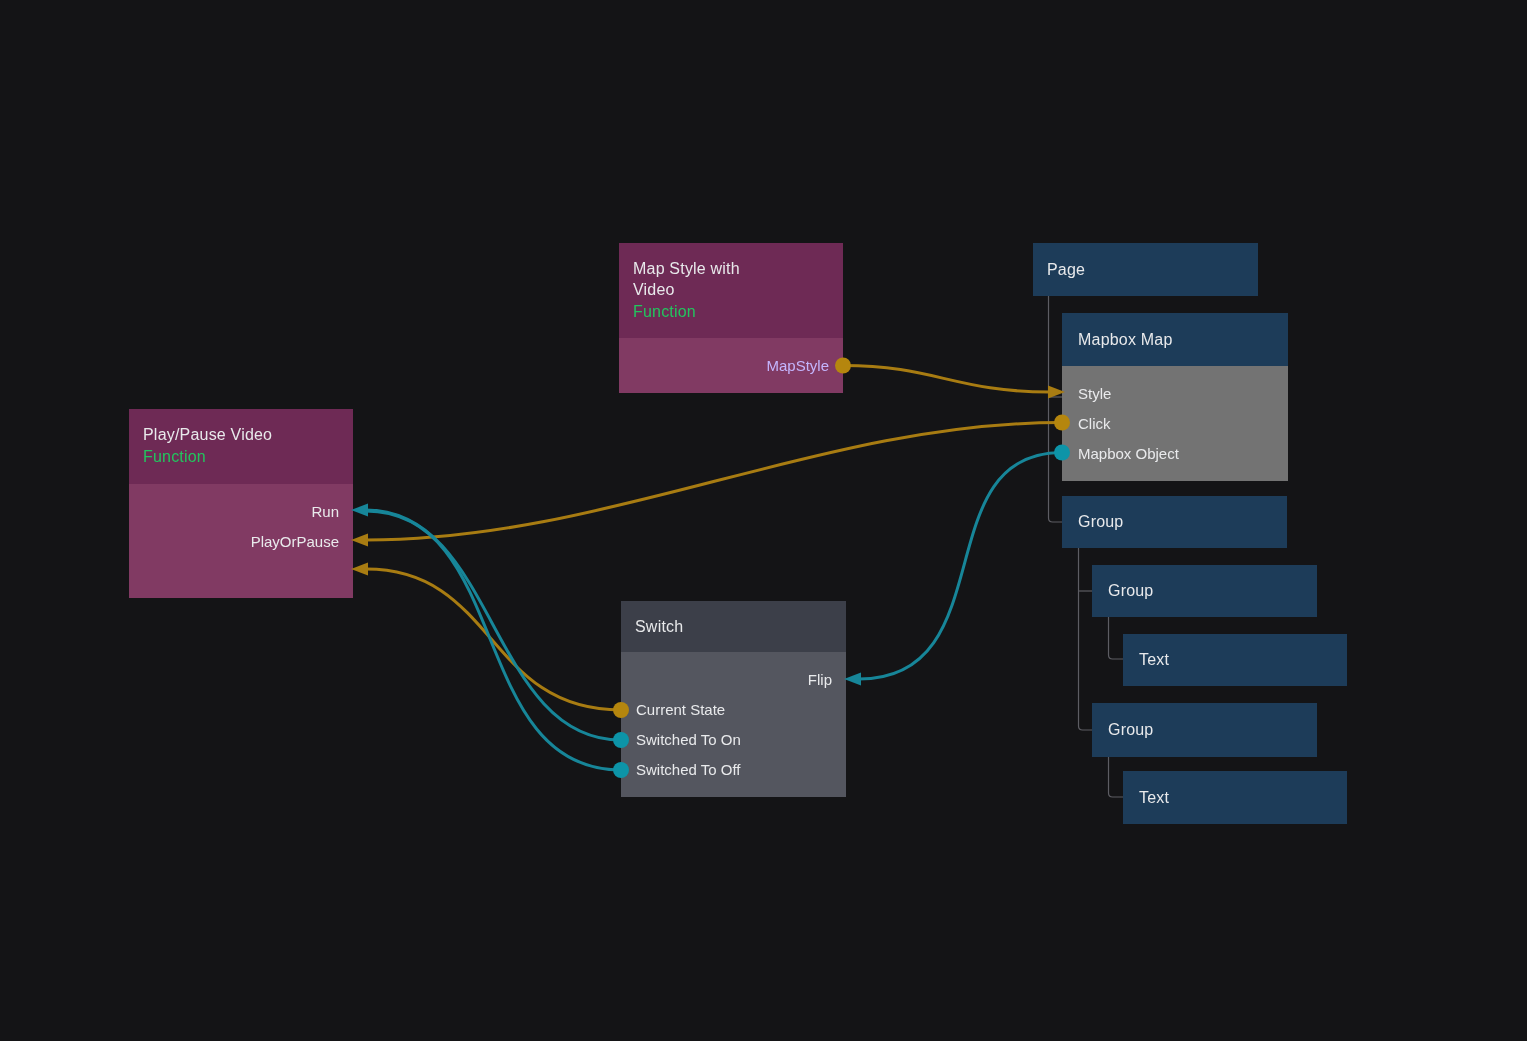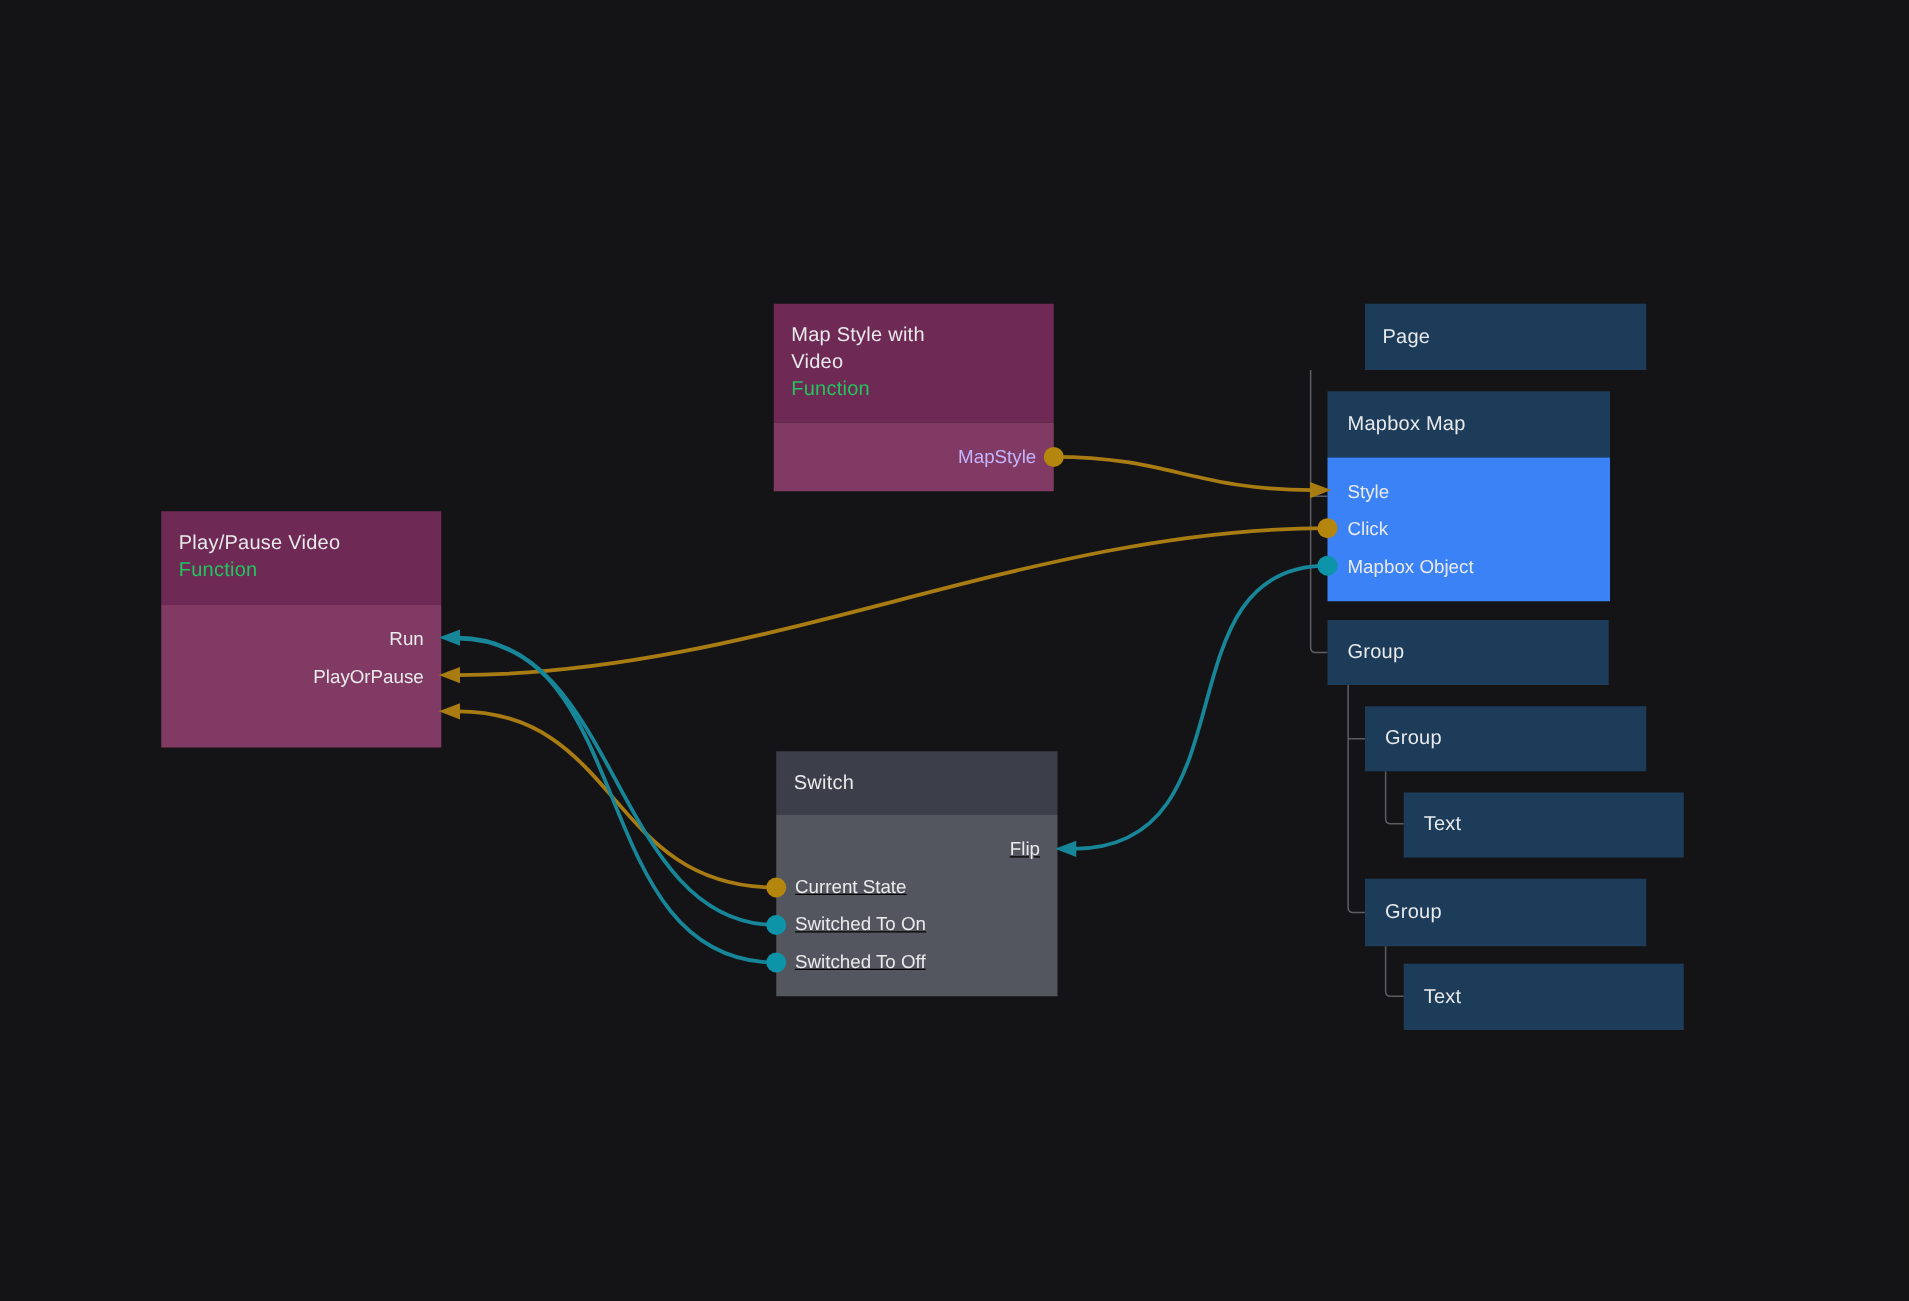--- a/index.html
+++ b/index.html
@@ -19,35 +19,35 @@
   .title-wrap{max-width:150px;}
   
   .body{box-sizing:border-box;}
   .port{height:30px;display:flex;align-items:center;color:#e9eaec;font-size:15px;}
   .port.left{justify-content:flex-start;padding-left:16px;}
   .port.right{justify-content:flex-end;padding-right:14px;}
   
   .purple-hdr{background:#6e2a55;}
   .purple-body{background:#813a63;}
   .blue-hdr{background:#1d3c59;}
-  .blue-body{background:#3b82f6;}
+  .blue-body{background:#737373;}
   .gray-hdr{background:#3c3f49;}
   .gray-body{background:#54565f;}
   
   #node-map-style{left:619px;top:243px;width:224px;}
   #node-map-style .hdr{height:95px;}
   #node-map-style .body{height:55px;display:flex;align-items:center;justify-content:flex-end;padding-right:14px;font-size:15px;color:#c4b5fd;}
   #node-play-pause{left:129px;top:409px;width:224px;}
   #node-play-pause .hdr{height:75px;}
   #node-play-pause .body{height:114px;padding-top:12px;}
   #node-switch{left:621px;top:601px;width:225px;}
   #node-switch .hdr{height:51px;}
-  #node-switch .body{height:145px;padding-top:12px;text-decoration:underline;}
+  #node-switch .body{height:145px;padding-top:12px;}
   #node-switch .port.left{padding-left:15px;}
-  #node-page{left:1092px;top:243px;width:225px;}
+  #node-page{left:1033px;top:243px;width:225px;}
   #node-page .hdr{height:53px;}
   #node-mapbox{left:1062px;top:313px;width:226px;}
   #node-mapbox .hdr{height:53px;padding-left:16px;}
   #node-mapbox .body{height:115px;padding-top:12px;}
   #node-group1{left:1062px;top:496px;width:225px;}
   #node-group1 .hdr{height:52px;padding-left:16px;}
   #node-group2{left:1092px;top:565px;width:225px;}
   #node-group2 .hdr{height:52px;padding-left:16px;}
   #node-text1{left:1123px;top:634px;width:224px;}
   #node-text1 .hdr{height:52px;padding-left:16px;}

